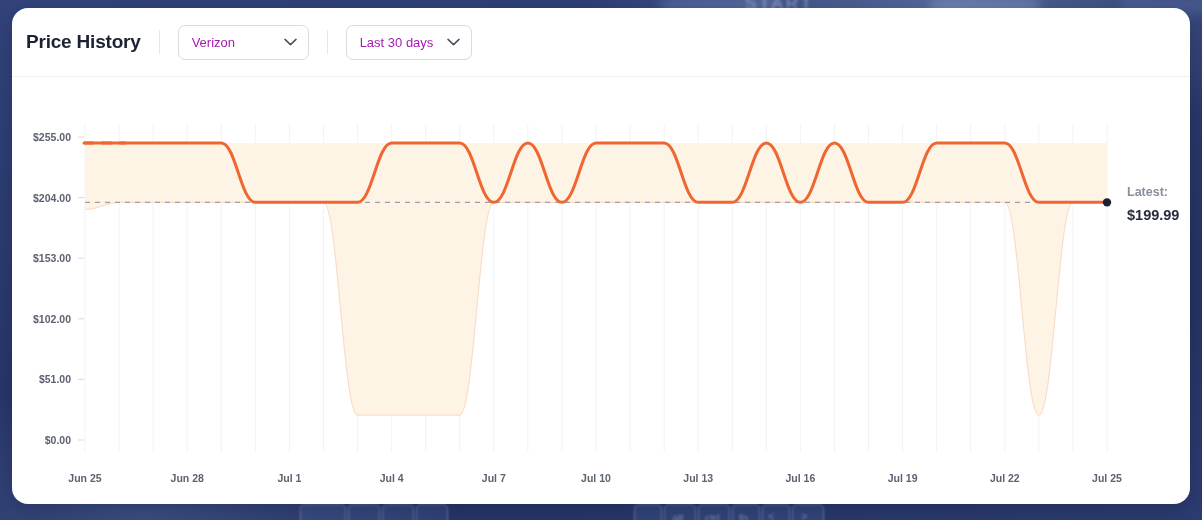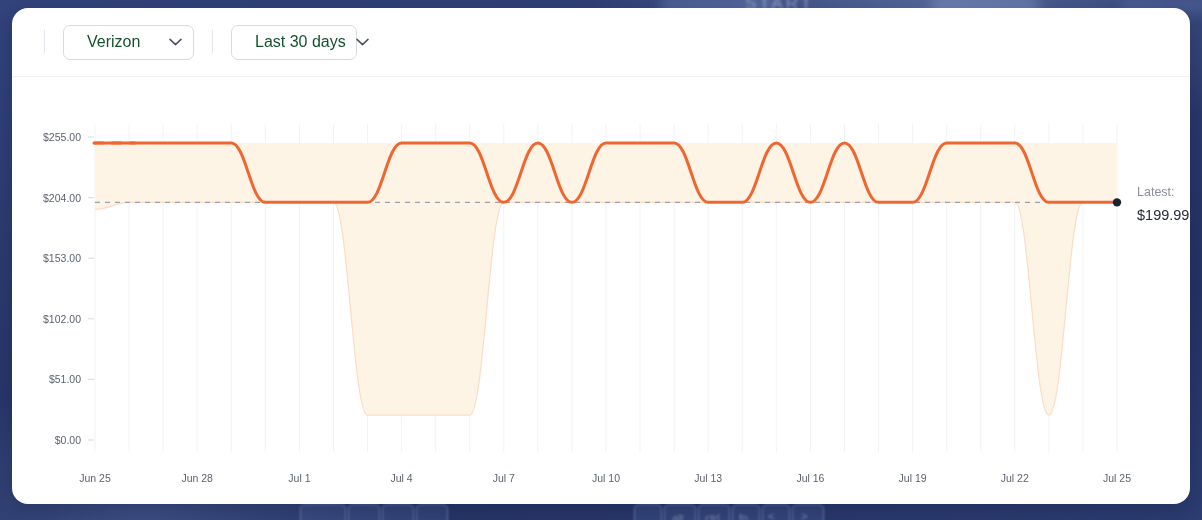--- a/index.html
+++ b/index.html
@@ -101,38 +101,38 @@
     display: flex;
     align-items: center;
     justify-content: space-between;
     padding: 0 11px 0 13px;
     box-sizing: border-box;
     cursor: pointer;
   }
   #select-carrier { width: 131px; }
   #select-range   { width: 126px; justify-content: space-between; }
   .select-label {
-    font-size: 16px;
-    color: #14532d;
+    font-size: 13px;
+    color: #a21caf;
     white-space: nowrap;
-    margin-left: 10px;
   }
   .chev {
     margin-left: 10px;
     flex: 0 0 auto;
     display: block;
   }
 
   
   #chart-area {
     position: absolute;
-    left: 10px;
+    left: 0;
     top: 69px;
     width: 1011px;
     height: 427px;
+    font-weight: bold;
   }
   #chart-svg {
     position: absolute;
     left: 0; top: 0;
     width: 1178px;
     height: 427px;
     display: block;
   }
   .ytick-label {
     font-size: 10.5px;
@@ -179,20 +179,21 @@
   <div class="bg-glyph" style="left:672px; top:512px;">alt</div>
   <div class="bg-glyph" style="left:705px; top:512px;">ctrl</div>
   <div class="bg-glyph" style="left:739px; top:512px;">fn</div>
   <div class="bg-glyph" style="left:768px; top:510px;">&lt;</div>
   <div class="bg-glyph" style="left:801px; top:510px;">&gt;</div>
 </div>
 
 <div id="card">
 
   <div id="card-header">
+    <div id="page-title">Price History</div>
 
     <div class="hdr-divider"></div>
 
     <div class="select-box" id="select-carrier">
       <span class="select-label">Verizon</span>
       <svg class="chev" width="13" height="8" viewBox="0 0 13 8">
         <path d="M1 1.4 L6.5 6.6 L12 1.4" fill="none" stroke="#4a5160" stroke-width="1.5" stroke-linecap="round" stroke-linejoin="round"></path>
       </svg>
     </div>
 

